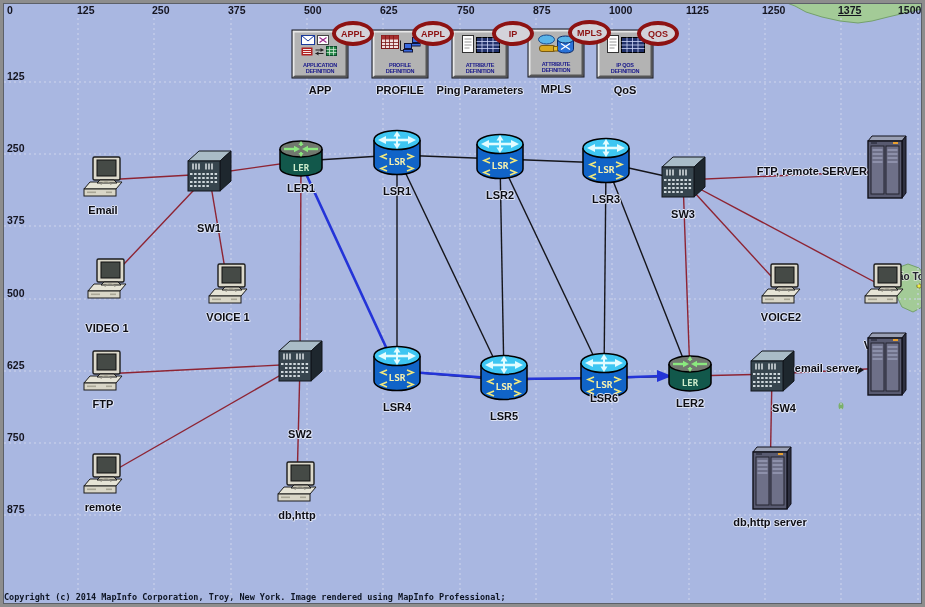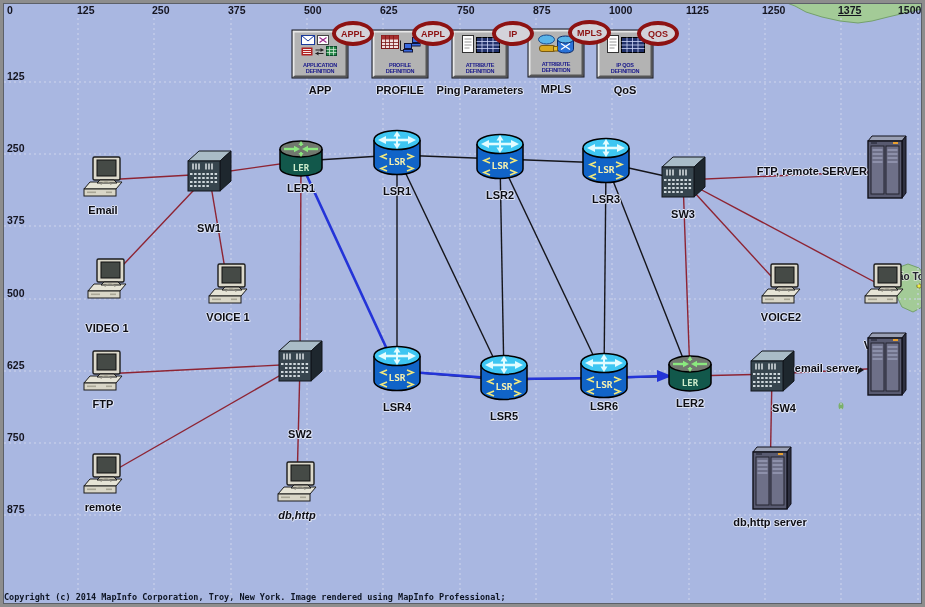--- a/index.html
+++ b/index.html
@@ -180,21 +180,21 @@
 <svg width="54" height="46" viewBox="0 0 54 46">
   <polygon points="14,27 46,27 40,34 8,34" fill="#e6e4d6" stroke="#1c1c1c"></polygon>
   <rect x="8" y="34" width="32" height="7" fill="#d9d6c7" stroke="#1c1c1c"></rect>
   <rect x="11" y="36.5" width="9" height="1.6" fill="#a9a696"></rect>
   <rect x="30" y="36.5" width="6" height="1.6" fill="#a9a696"></rect>
   <rect x="17" y="2" width="27" height="23" rx="1.5" fill="#dcd9cb" stroke="#1c1c1c" stroke-width="1.4"></rect>
   <rect x="21" y="5" width="19" height="16" fill="#454a46" stroke="#111"></rect>
   <polygon points="24,25 38,25 41,28 21,28" fill="#c8c5b6" stroke="#1c1c1c"></polygon>
   <path d="M25,30 a5,3 0 0 1 10,0" fill="none" stroke="#9a9788"></path>
 </svg></div>
-      <div class="nlabel" style="top: 24px; font-style: italic;">db,http</div>
+      <div class="nlabel" style="top: 24px;">db,http</div>
     </div>
     <div class="node" style="left: 781px; top: 287px;">
       <div class="icon">
 <svg width="54" height="46" viewBox="0 0 54 46">
   <polygon points="14,27 46,27 40,34 8,34" fill="#e6e4d6" stroke="#1c1c1c"></polygon>
   <rect x="8" y="34" width="32" height="7" fill="#d9d6c7" stroke="#1c1c1c"></rect>
   <rect x="11" y="36.5" width="9" height="1.6" fill="#a9a696"></rect>
   <rect x="30" y="36.5" width="6" height="1.6" fill="#a9a696"></rect>
   <rect x="17" y="2" width="27" height="23" rx="1.5" fill="#dcd9cb" stroke="#1c1c1c" stroke-width="1.4"></rect>
   <rect x="21" y="5" width="19" height="16" fill="#454a46" stroke="#111"></rect>
@@ -460,21 +460,21 @@
   <polygon points="26,3 22.5,8.5 29.5,8.5" fill="#e2fcff"></polygon>
   <polygon points="26,21 22.5,15.5 29.5,15.5" fill="#e2fcff"></polygon>
   <g stroke="#f1e87e" stroke-width="1.6" fill="none">
     <polyline points="16,26 10,28.5 16,31"></polyline>
             <polyline points="36,26 42,28.5 36,31"></polyline>
     <polyline points="16,38 10,40.5 16,43"></polyline>
             <polyline points="36,38 42,40.5 36,43"></polyline>
   </g>
   <text x="26" y="37" text-anchor="middle" font-size="9.5" font-weight="bold" font-family="DejaVu Sans Mono, monospace" fill="#f5f0b0">LSR</text>
 </svg></div>
-      <div class="nlabel" style="top: 22px;">LSR6</div>
+      <div class="nlabel" style="top: 14px;">LSR6</div>
     </div>
     <div class="node" style="left: 885px; top: 171px;">
       <div class="icon">
 <svg width="46" height="68" viewBox="0 0 46 68">
   <polygon points="6,6 40,6 44,1 10,1" fill="#9aa0b4" stroke="#10101a"></polygon>
   <polygon points="40,6 44,1 44,58 40,63" fill="#2e3040" stroke="#10101a"></polygon>
   <rect x="6" y="6" width="34" height="57" fill="#585a70" stroke="#10101a" stroke-width="1.4"></rect>
   <rect x="9" y="11" width="13" height="48" fill="#6e7088" stroke="#23232e"></rect>
   <rect x="24" y="11" width="13" height="48" fill="#6e7088" stroke="#23232e"></rect>
   <g stroke="#a2a6c2" stroke-width="1.2">

